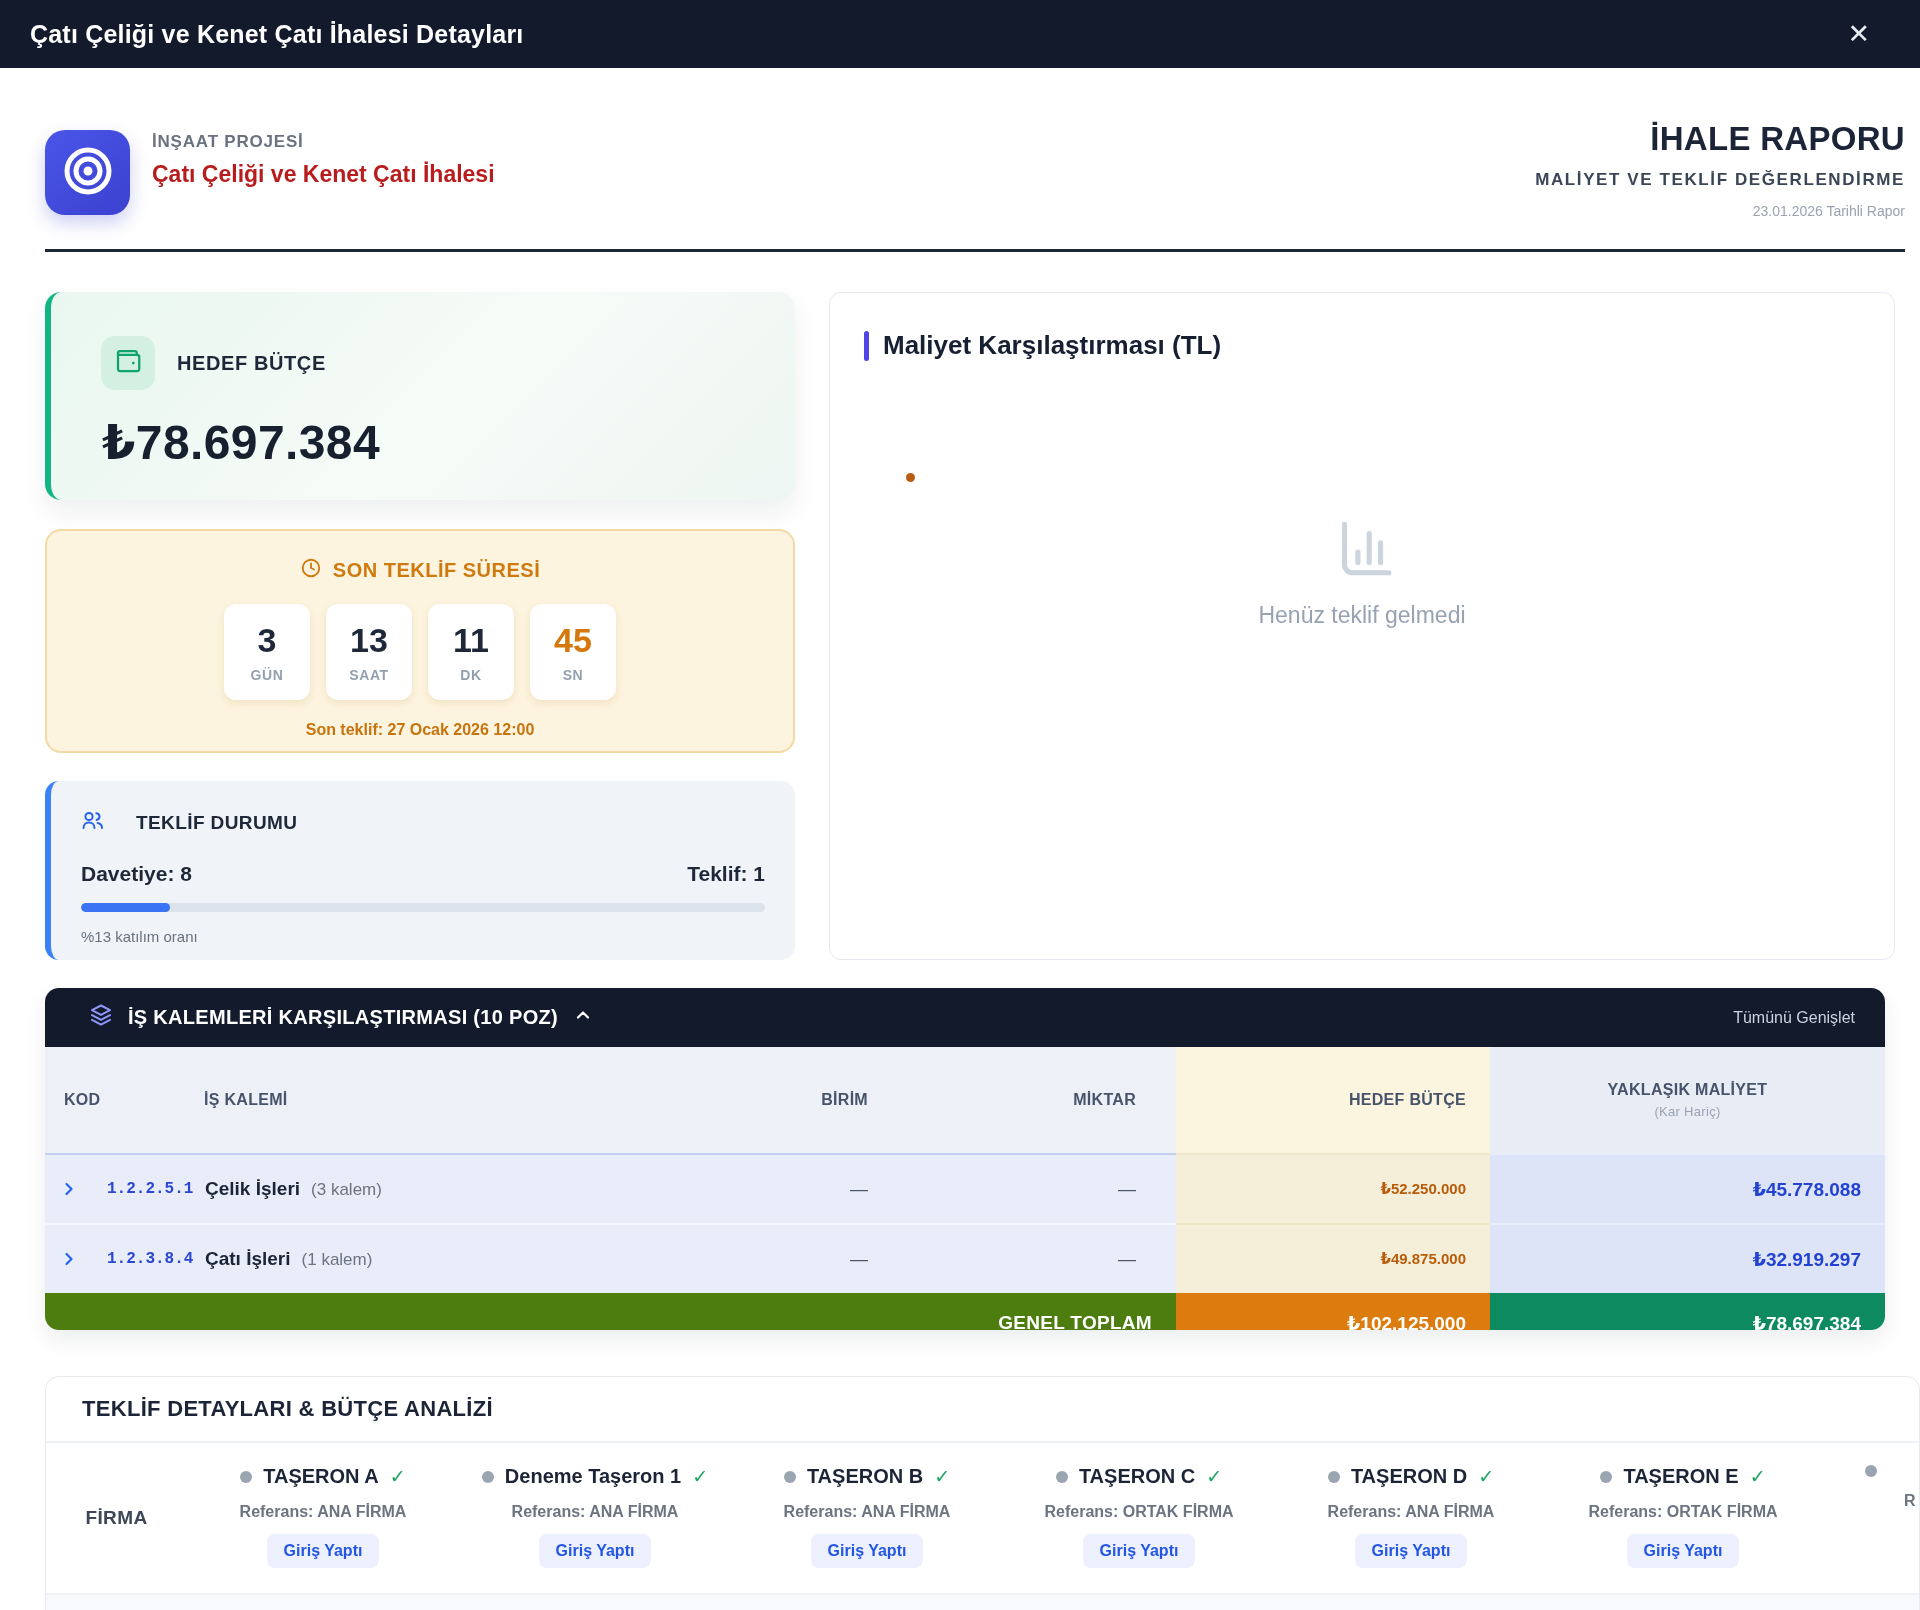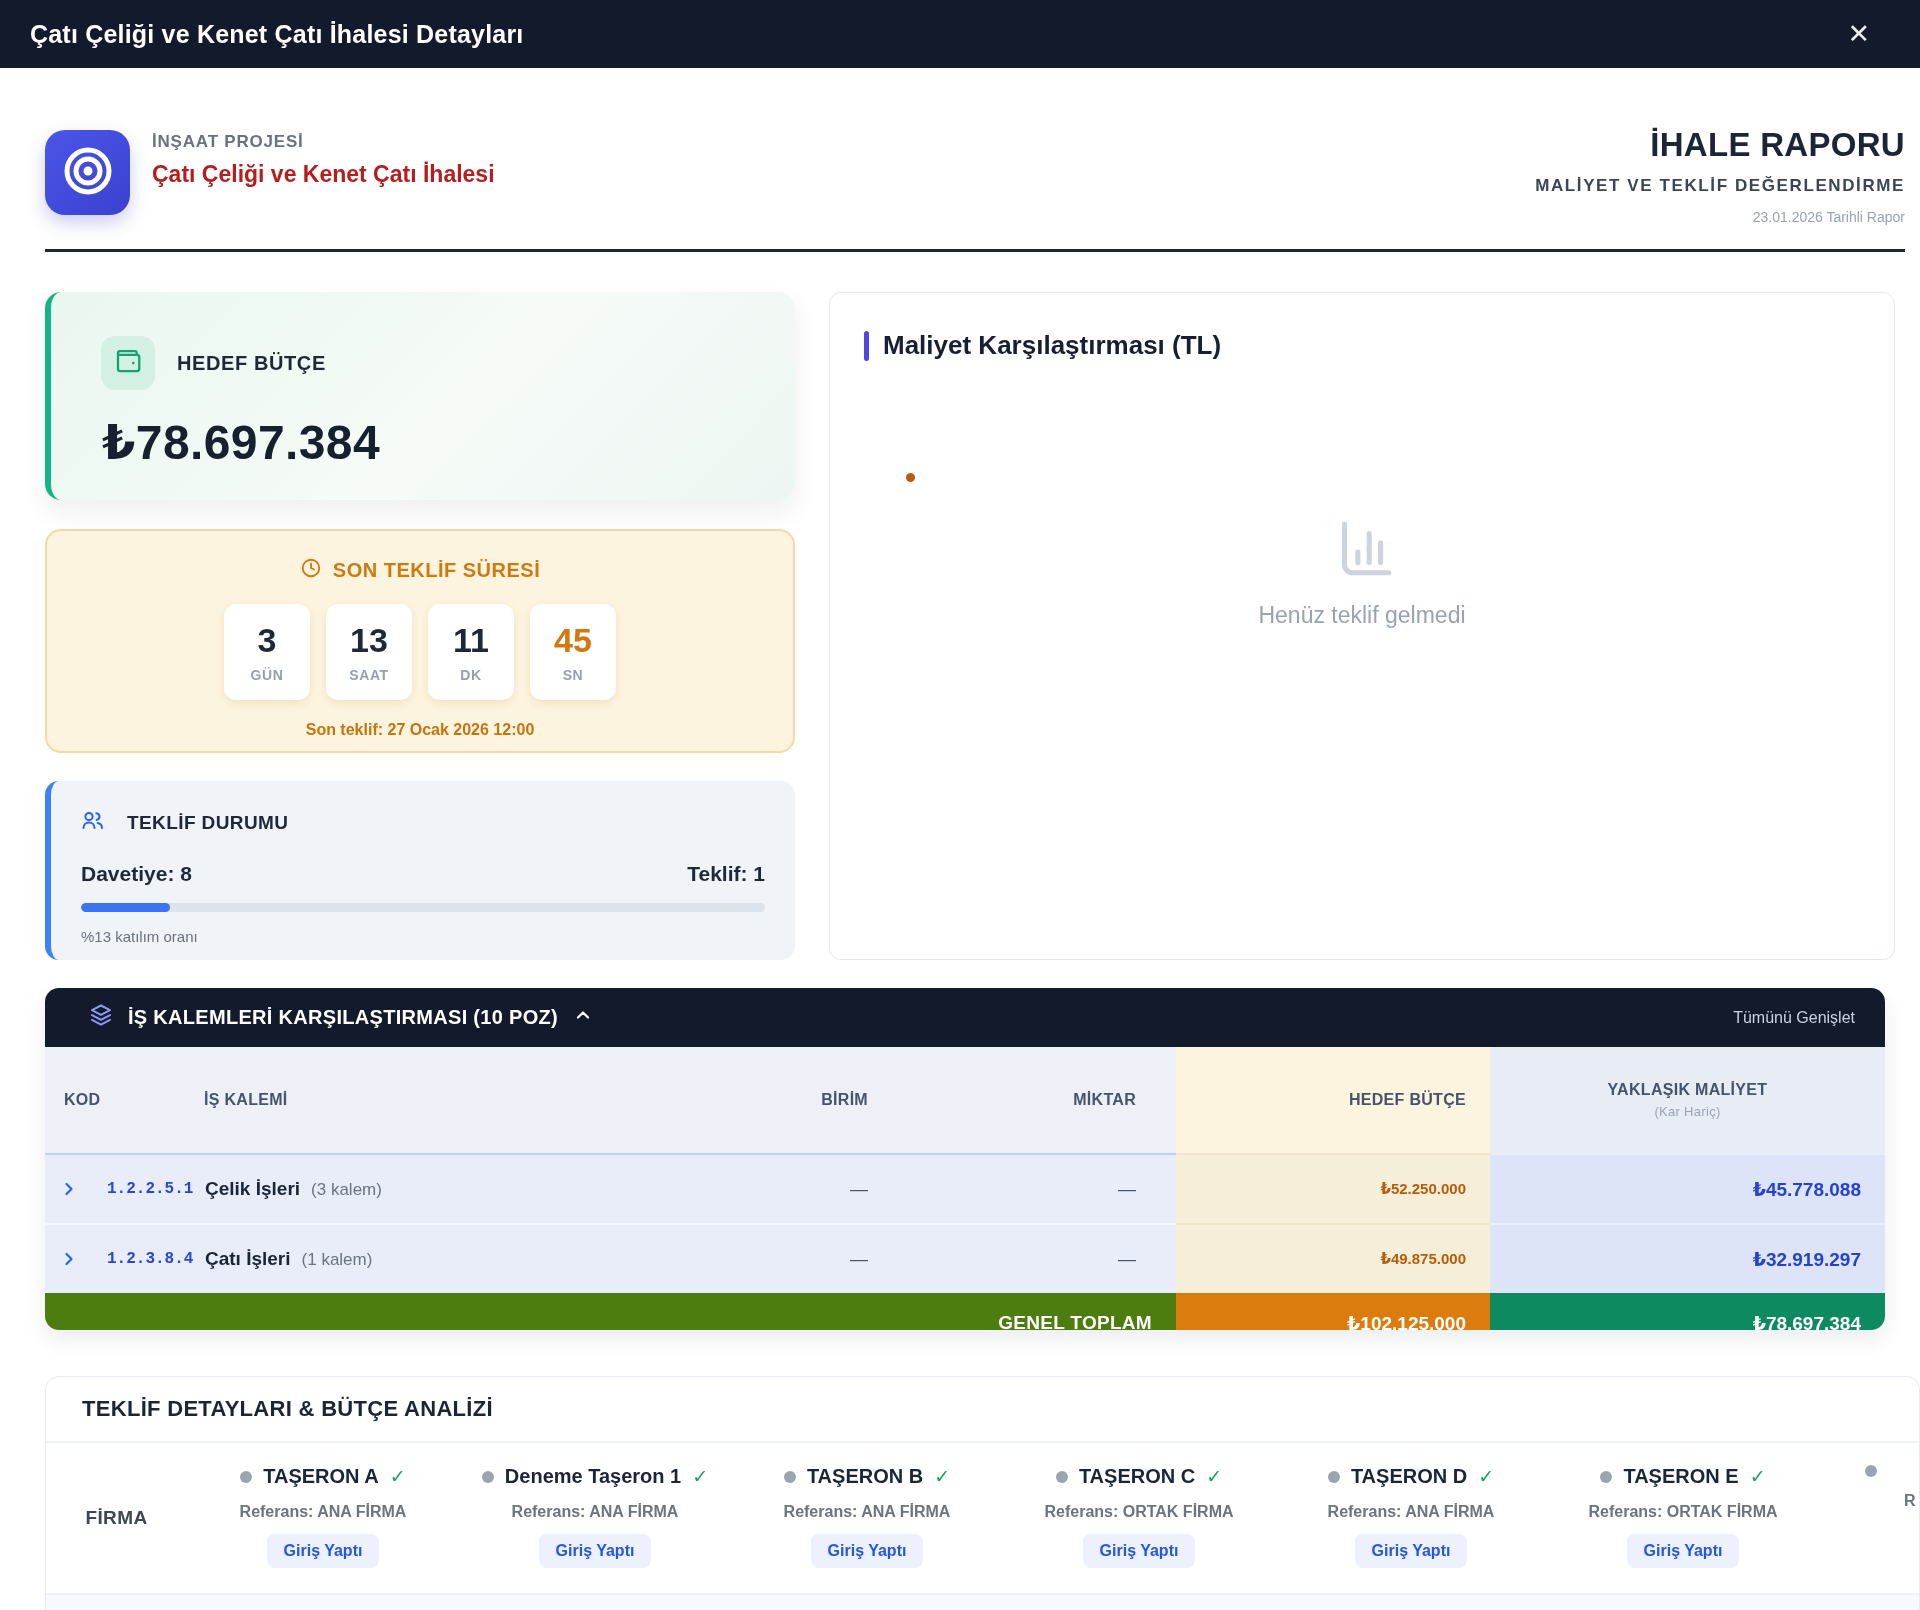--- a/index.html
+++ b/index.html
@@ -12,21 +12,21 @@
   .topbar-title { color:#ffffff; font-size:25px; font-weight:bold; letter-spacing:.2px; }
   .close-btn { color:#e8ebf0; font-size:27px; font-weight:bold; cursor:pointer; line-height:1; }
 
   
   .logo { position:absolute; left:45px; top:130px; width:85px; height:85px; border-radius:20px;
           background:linear-gradient(140deg,#4a55e8,#3b41cf); display:flex; align-items:center; justify-content:center;
           box-shadow:0 8px 18px rgba(59,65,207,.25); }
   .proj { position:absolute; left:152px; top:132px; }
   .proj-label { font-size:17px; color:#6a7280; font-weight:600; letter-spacing:.8px; }
   .proj-title { font-size:23px; font-weight:bold; color:#b91c1c; margin-top:9px; }
-  .report-meta { position:absolute; right:15px; top:126px; text-align:right; }
+  .report-meta { position:absolute; right:15px; top:120px; text-align:right; }
   .report-title { font-size:33px; font-weight:800; color:#1b2537; letter-spacing:.3px; }
   .report-sub { font-size:17px; color:#3a4556; font-weight:600; letter-spacing:1.6px; margin-top:12px; }
   .report-date { font-size:14px; color:#9aa3af; margin-top:13px; }
   .rule { position:absolute; left:45px; top:249px; width:1860px; height:3px; background:#1e2737; }
 
   
   .budget-card { position:absolute; left:45px; top:292px; width:750px; height:208px; border-radius:16px;
                  background:linear-gradient(135deg,#e9f7f0,#f6fbf8 55%,#edf6f2); border-left:6px solid #14b585;
                  box-shadow:0 12px 26px rgba(17,24,39,.07); }
   .bc-head { display:flex; align-items:center; gap:22px; margin:44px 0 0 50px; }
@@ -41,21 +41,21 @@
   .cc-boxes { display:flex; justify-content:center; gap:16px; margin-top:20px; }
   .cc-box { width:86px; height:96px; background:#ffffff; border-radius:12px;
             box-shadow:0 3px 9px rgba(190,150,60,.20); display:flex; flex-direction:column; align-items:center; justify-content:center; }
   .cc-num { font-size:34px; font-weight:800; color:#1e2838; }
   .cc-box.sec .cc-num { color:#d4770c; }
   .cc-unit { font-size:14px; color:#93a0b0; margin-top:7px; font-weight:600; letter-spacing:.6px; }
   .cc-deadline { margin-top:21px; font-size:16px; color:#c8730c; font-weight:600; }
 
   .status-card { position:absolute; left:45px; top:781px; width:750px; height:179px; border-radius:14px;
                  background:#f0f3f8; border-left:6px solid #3b82f6; padding:27px 30px 0 30px; }
-  .sc-head { display:flex; align-items:center; gap:22px; font-size:19px; font-weight:bold; color:#1e2838; letter-spacing:.4px; }
+  .sc-head { display:flex; align-items:center; gap:31px; font-size:19px; font-weight:bold; color:#1e2838; letter-spacing:.4px; }
   .sc-counts { display:flex; justify-content:space-between; margin-top:25px; font-size:21px; font-weight:600; color:#1e2838; }
   .sc-bar { margin-top:17px; height:9px; border-radius:5px; background:#dde3ec; overflow:hidden; }
   .sc-fill { height:100%; border-radius:5px; background:#3b74f2; width:13%; }
   .sc-caption { margin-top:16px; font-size:15px; color:#68727f; }
 
   
   .chart-card { position:absolute; left:829px; top:292px; width:1066px; height:668px; background:#ffffff;
                 border:1.5px solid #e3e8f0; border-radius:12px; }
   .chart-head { display:flex; align-items:center; gap:14px; margin:37px 0 0 34px; }
   .accent-bar { width:5px; height:30px; border-radius:3px; background:#4f46e5; }

